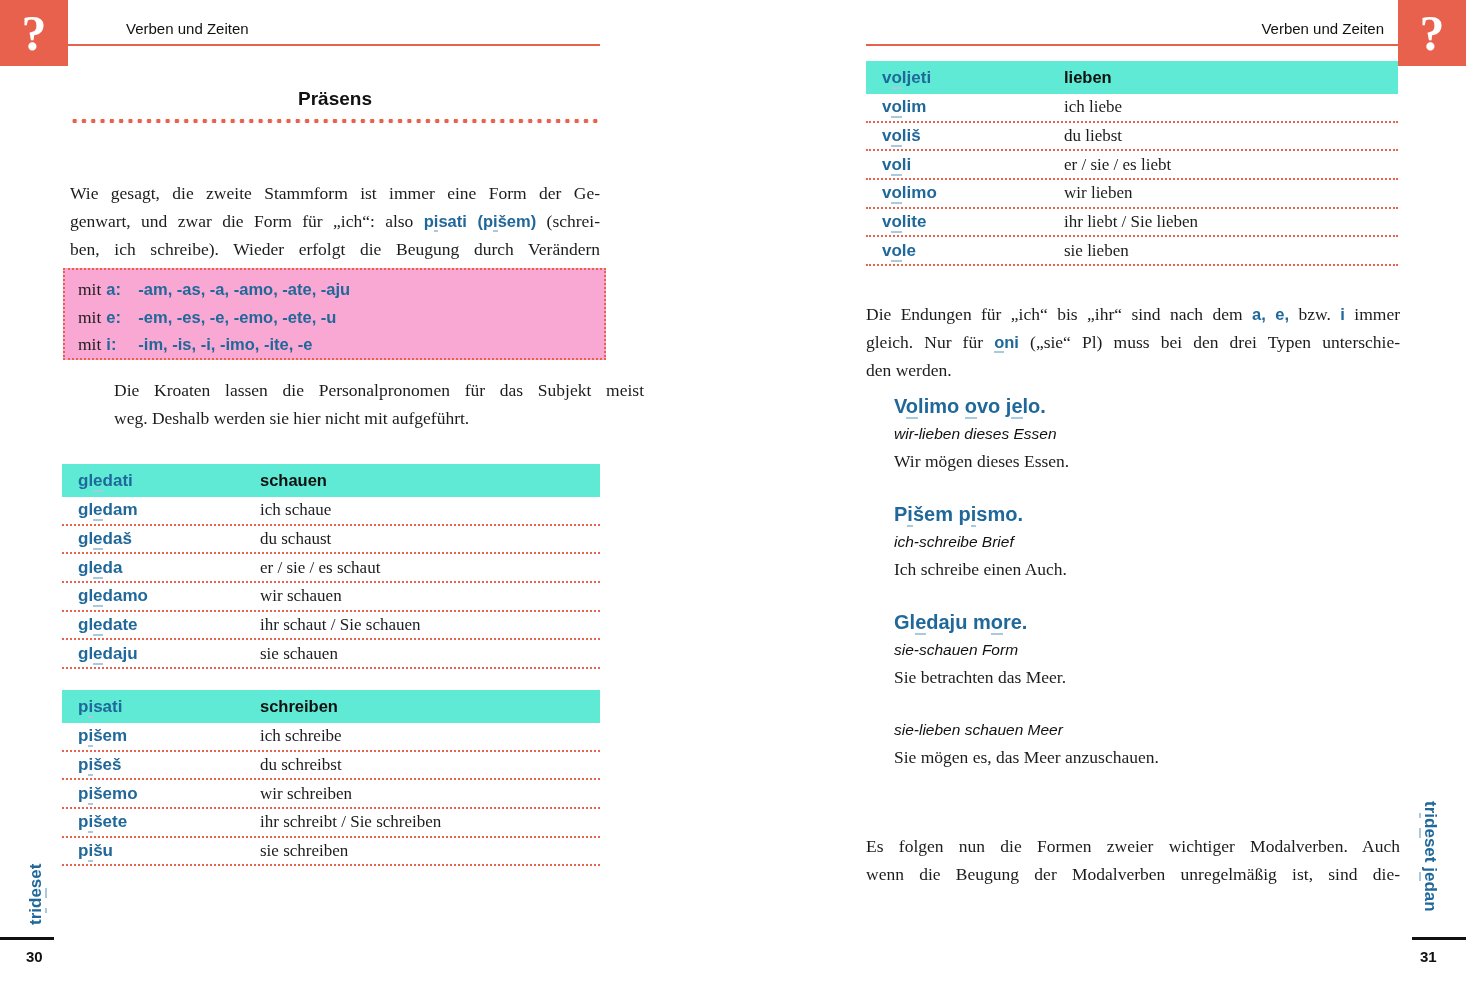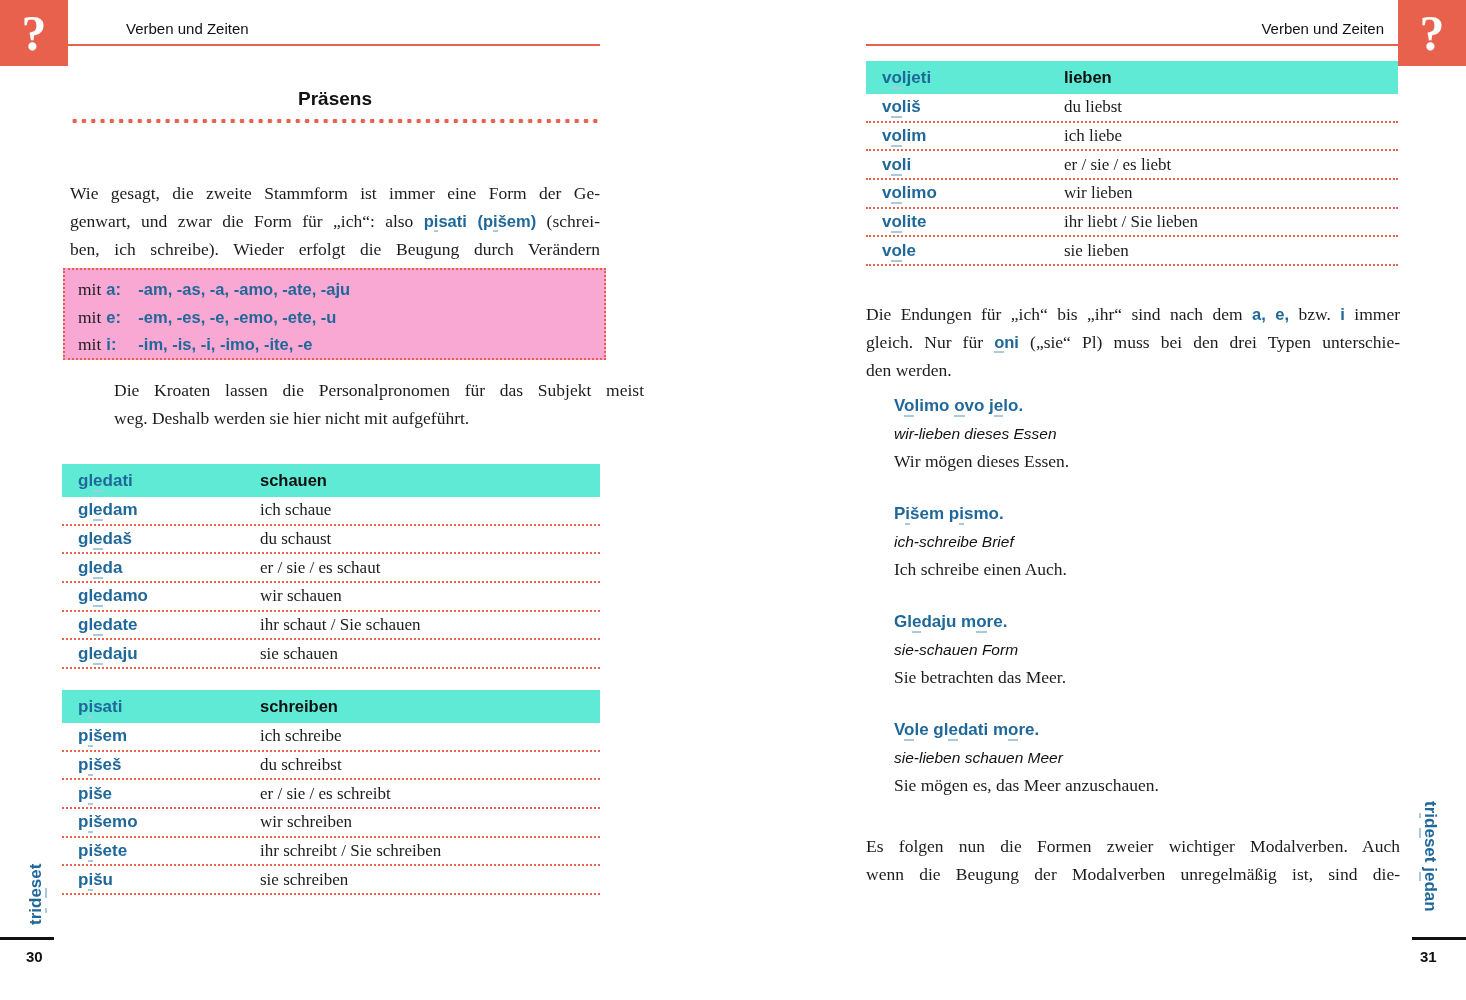--- a/index.html
+++ b/index.html
@@ -54,21 +54,21 @@
   .trow.thead{background:#5eead4;border-bottom:none;height:33px;}
   .c1{width:198px;padding-left:16px;box-sizing:border-box;flex:none;}
   .c1 .hrw{font-size:17px;}
   .c2{flex:1;font-family:"Liberation Serif",serif;font-size:17px;color:#1c1c1c;}
   .thead .c2{font-family:"Liberation Sans",sans-serif;font-weight:700;font-size:16.5px;color:#111;}
 
   
   .examples{position:absolute;left:894px;top:392px;width:502px;}
   .example{margin-bottom:25px;}
   .ex-hr{font-family:"Liberation Sans","DejaVu Sans",sans-serif;font-weight:700;
-         color:#20689a;font-size:17px;line-height:28px;}
+         color:#20689a;font-size:20px;line-height:28px;}
   .ex-gloss{font-family:"Liberation Sans",sans-serif;font-style:italic;
             font-size:15.5px;line-height:27px;color:#111;}
   .ex-de{font-family:"Liberation Serif",serif;font-size:17.5px;line-height:28px;color:#1c1c1c;}
 
   
   .vword{position:absolute;white-space:nowrap;font-family:"Liberation Sans",sans-serif;
          font-weight:700;font-size:17px;color:#20689a;}
   .vw-left{left:26px;top:925px;transform:rotate(-90deg);transform-origin:0 0;}
   .vw-right{left:1440px;top:801px;transform:rotate(90deg);transform-origin:0 0;}
   .footrule{position:absolute;top:937px;width:54px;height:2.5px;background:#111;}
@@ -147,24 +147,20 @@
       </div>
       <div class="trow">
         <div class="c1"><span class="hrw">p<span class="ul">i</span>šem</span></div>
         <div class="c2">ich schreibe</div>
       </div>
       <div class="trow">
         <div class="c1"><span class="hrw">p<span class="ul">i</span>šeš</span></div>
         <div class="c2">du schreibst</div>
       </div>
       <div class="trow">
-        <div class="c1"><span class="hrw">p<span class="ul">i</span>še</span></div>
-        <div class="c2">er / sie / es schreibt</div>
-      </div>
-      <div class="trow">
         <div class="c1"><span class="hrw">p<span class="ul">i</span>šemo</span></div>
         <div class="c2">wir schreiben</div>
       </div>
       <div class="trow">
         <div class="c1"><span class="hrw">p<span class="ul">i</span>šete</span></div>
         <div class="c2">ihr schreibt / Sie schreiben</div>
       </div>
       <div class="trow">
         <div class="c1"><span class="hrw">p<span class="ul">i</span>šu</span></div>
         <div class="c2">sie schreiben</div>
@@ -178,26 +174,26 @@
   <div class="qbox qright">?</div>
   <div class="runhead rh-right">Verben und Zeiten</div>
   <div class="headline hl-right"></div>
 
   <div class="vtable" style="left:866px;top:61px;width:532px;">
       <div class="trow thead">
         <div class="c1"><span class="hrw">v<span class="ul">o</span>ljeti</span></div>
         <div class="c2">lieben</div>
       </div>
       <div class="trow">
+        <div class="c1"><span class="hrw">v<span class="ul">o</span>lim</span></div>
+        <div class="c2">ich liebe</div>
+      </div>
+      <div class="trow">
         <div class="c1"><span class="hrw">v<span class="ul">o</span>liš</span></div>
         <div class="c2">du liebst</div>
-      </div>
-      <div class="trow">
-        <div class="c1"><span class="hrw">v<span class="ul">o</span>lim</span></div>
-        <div class="c2">ich liebe</div>
       </div>
       <div class="trow">
         <div class="c1"><span class="hrw">v<span class="ul">o</span>li</span></div>
         <div class="c2">er / sie / es liebt</div>
       </div>
       <div class="trow">
         <div class="c1"><span class="hrw">v<span class="ul">o</span>limo</span></div>
         <div class="c2">wir lieben</div>
       </div>
       <div class="trow">
@@ -226,21 +222,20 @@
         <div class="ex-hr">P<span class="ul">i</span>šem p<span class="ul">i</span>smo.</div>
         <div class="ex-gloss">ich-schreibe Brief</div>
         <div class="ex-de">Ich schreibe einen Auch.</div>
       </div>
       <div class="example">
         <div class="ex-hr">Gl<span class="ul">e</span>daju m<span class="ul">o</span>re.</div>
         <div class="ex-gloss">sie-schauen Form</div>
         <div class="ex-de">Sie betrachten das Meer.</div>
       </div>
       <div class="example">
-        <div class="ex-hr">V<span class="ul">o</span>le gl<span class="ul">e</span>dati m<span class="ul">o</span>re.</div>
         <div class="ex-gloss">sie-lieben schauen Meer</div>
         <div class="ex-de">Sie mögen es, das Meer anzuschauen.</div>
       </div>
     </div>
 
   <div class="para" style="left:866px;top:832px;width:534px;">
       <div class="jline full"><span>Es folgen nun die Formen zweier wichtiger Modalverben. Auch</span></div>
       <div class="jline full"><span>wenn die Beugung der Modalverben unregelmäßig ist, sind die-</span></div>
     </div>
 

